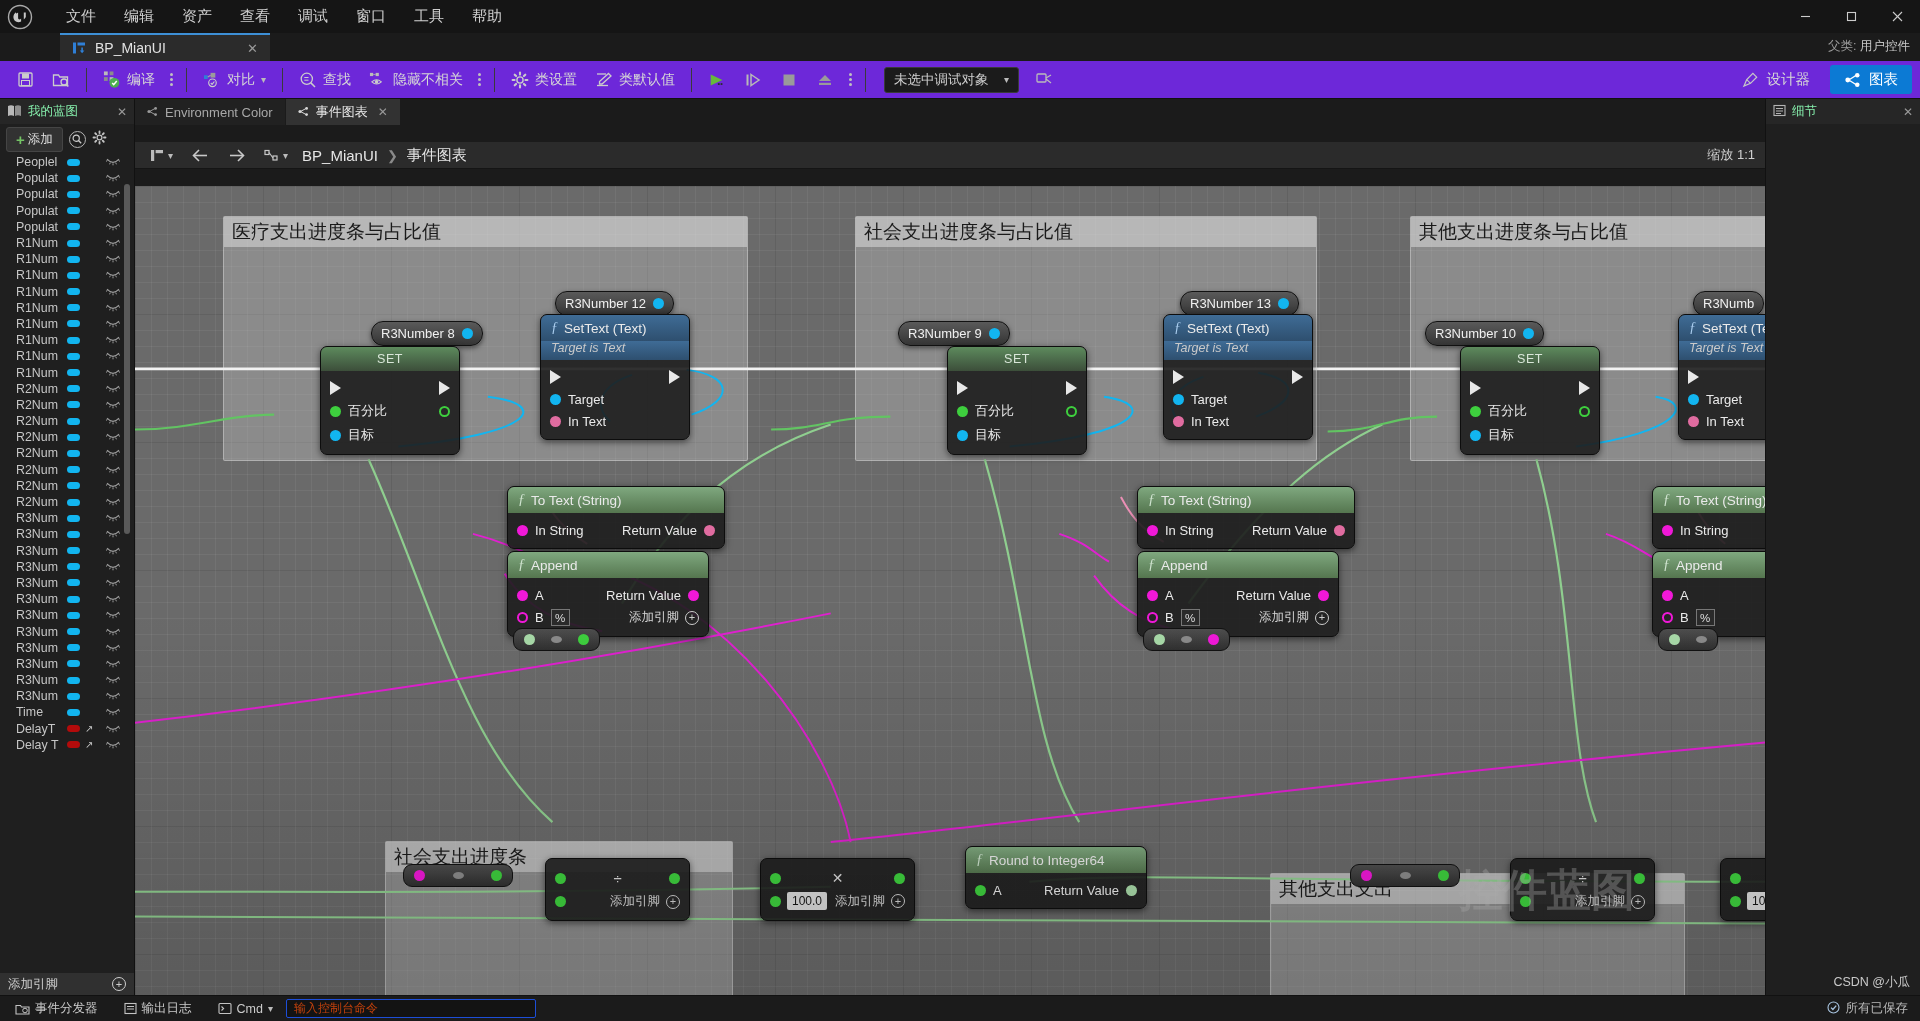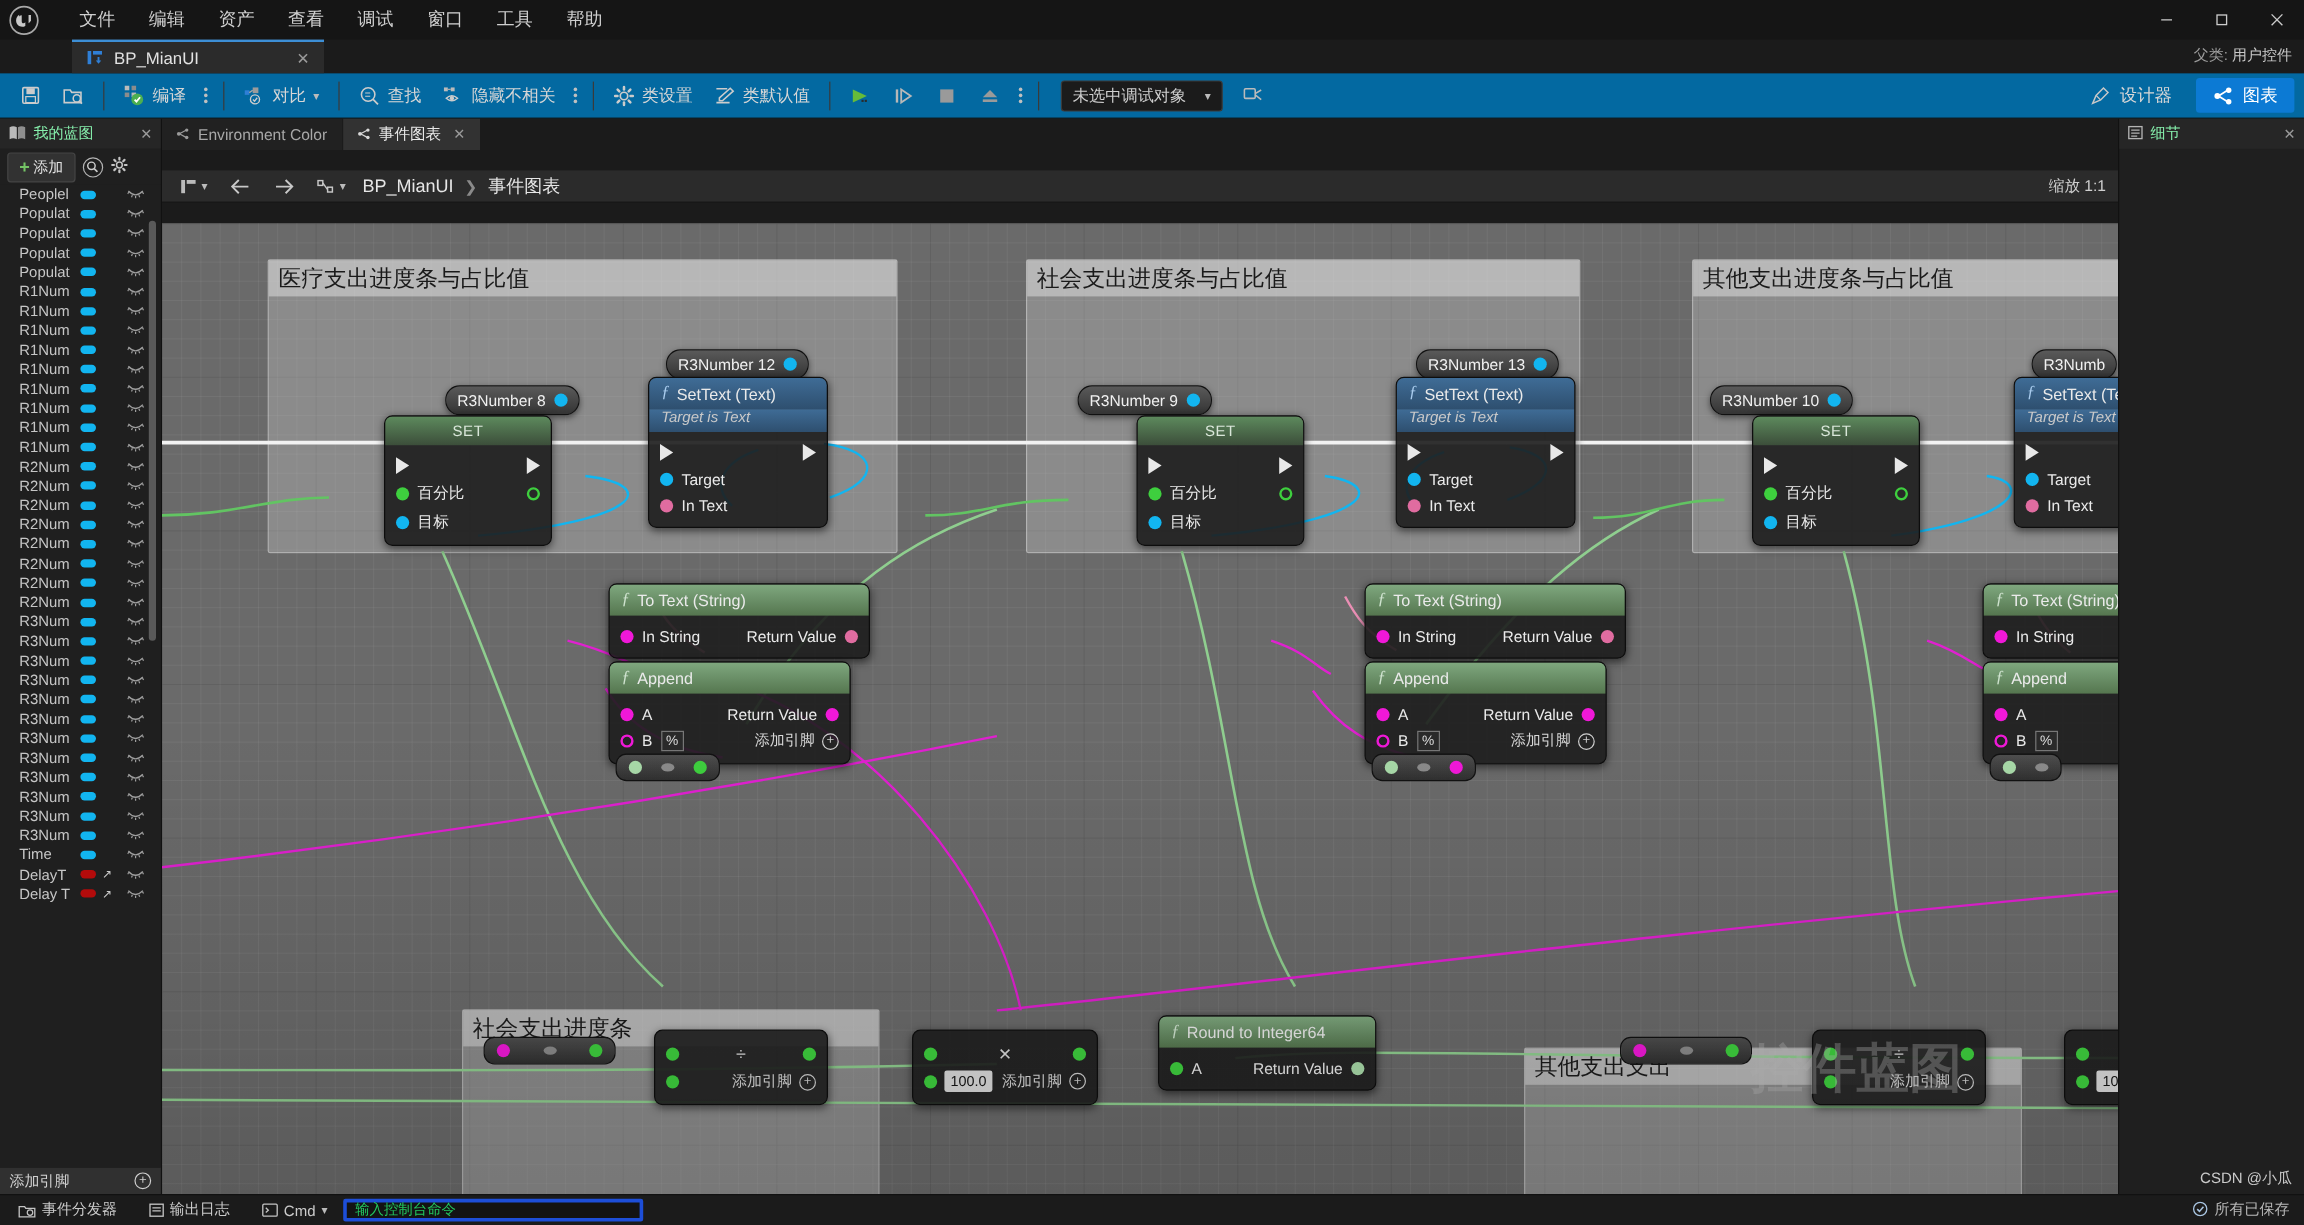--- a/index.html
+++ b/index.html
@@ -24,21 +24,21 @@
   .tabrow { height:28px; background:#1b1b1b; display:flex; align-items:flex-end; position:relative; flex:0 0 28px; }
   .doc-tab { height:28px; min-width:210px; background:#2b2b2b; display:flex; align-items:center;
              padding:0 10px 0 12px; gap:9px; border-top:2px solid #3d8fd6; margin-left:60px; }
   .doc-tab .tab-ico { width:14px; height:14px; }
   .doc-tab .tab-label { font-size:14px; color:#e2e2e2; flex:1; }
   .doc-tab .tab-x { color:#9a9a9a; font-size:13px; padding:0 2px; }
   .class-info { position:absolute; right:10px; top:5px; font-size:12.5px; color:#9c9c9c; }
   .class-info b { color:#c8c8c8; font-weight:normal; }
 
   
-  .toolbar { height:38px; background:#0369a1; border-bottom:1px solid #111; display:flex; align-items:center;
+  .toolbar { height:38px; background:#6d28d9; border-bottom:1px solid #111; display:flex; align-items:center;
              padding:0 8px; gap:2px; flex:0 0 38px; }
   .tb-btn { display:flex; align-items:center; gap:6px; padding:4px 8px; border-radius:3px; color:#d6d6d6; font-size:14px; cursor:default; }
   .tb-sep { width:1px; height:24px; background:#3a3a3a; margin:0 6px; }
   .tb-kebab { display:flex; flex-direction:column; gap:2px; padding:4px 5px; border-radius:3px; }
   .tb-kebab i { width:3px; height:3px; background:#c0c0c0; border-radius:50%; display:block; }
   .tb-icon { width:18px; height:18px; display:flex; align-items:center; justify-content:center; }
   .debug-select { margin-left:10px; height:26px; background:#1b1b1b; border:1px solid #3a3a3a; border-radius:3px;
                   display:flex; align-items:center; padding:0 9px; gap:8px; font-size:13.5px; color:#cfcfcf; min-width:135px; }
   .tb-right { margin-left:auto; display:flex; align-items:center; gap:6px; }
   .mode-btn { display:flex; align-items:center; gap:7px; padding:5px 14px; border-radius:3px; font-size:14.5px; color:#d6d6d6; }
@@ -135,22 +135,22 @@
   
   .right-panel { width:155px; background:#1f1f1f; flex:0 0 155px; border-left:1px solid #111; }
 
   
   .wm { position:absolute; color:rgba(190,190,190,.34); font-size:44px; font-weight:bold; pointer-events:none; }
 
   
   .status { height:26px; background:#1b1b1b; border-top:1px solid #111; display:flex; align-items:center;
             gap:0px; flex:0 0 26px; padding:0 6px; }
   .st-btn { display:flex; align-items:center; gap:5px; padding:3px 9px; font-size:12.5px; color:#cbcbcb; border-radius:2px; }
-  .cmd-input { flex:0 0 250px; height:19px; background:#131313; border:3px solid #1d4ed8; border-radius:2px;
-               display:flex; align-items:center; padding:0 7px; font-size:12px; color:#22c55e; margin-left:4px; }
+  .cmd-input { flex:0 0 250px; height:19px; background:#131313; border:1px solid #1d4ed8; border-radius:2px;
+               display:flex; align-items:center; padding:0 7px; font-size:12px; color:#c2410c; margin-left:4px; }
   .st-right { margin-left:auto; display:flex; align-items:center; gap:6px; font-size:12.5px; color:#b8b8b8; padding-right:6px; }
   .csdn { position:absolute; right:10px; bottom:30px; font-size:12.5px; color:#c9c9c9; text-align:right; line-height:1.45; }
 </style>
 </head>
 <body>
 
 <div class="app">
 
   <div class="titlebar">
     <div class="ue-logo">

